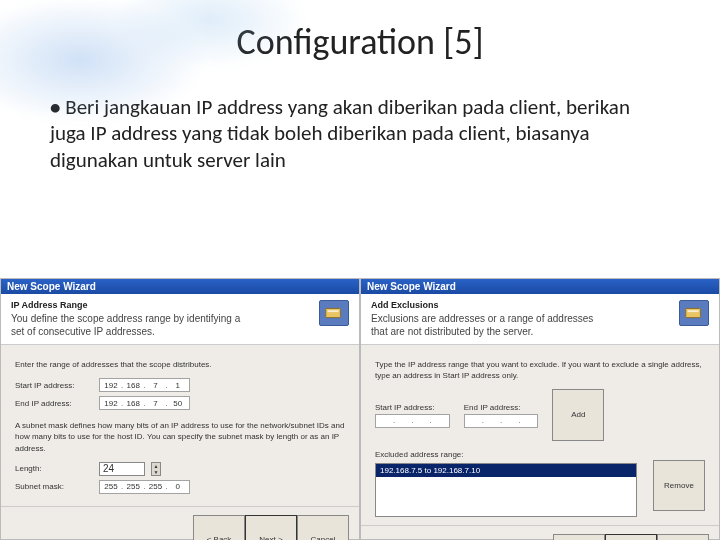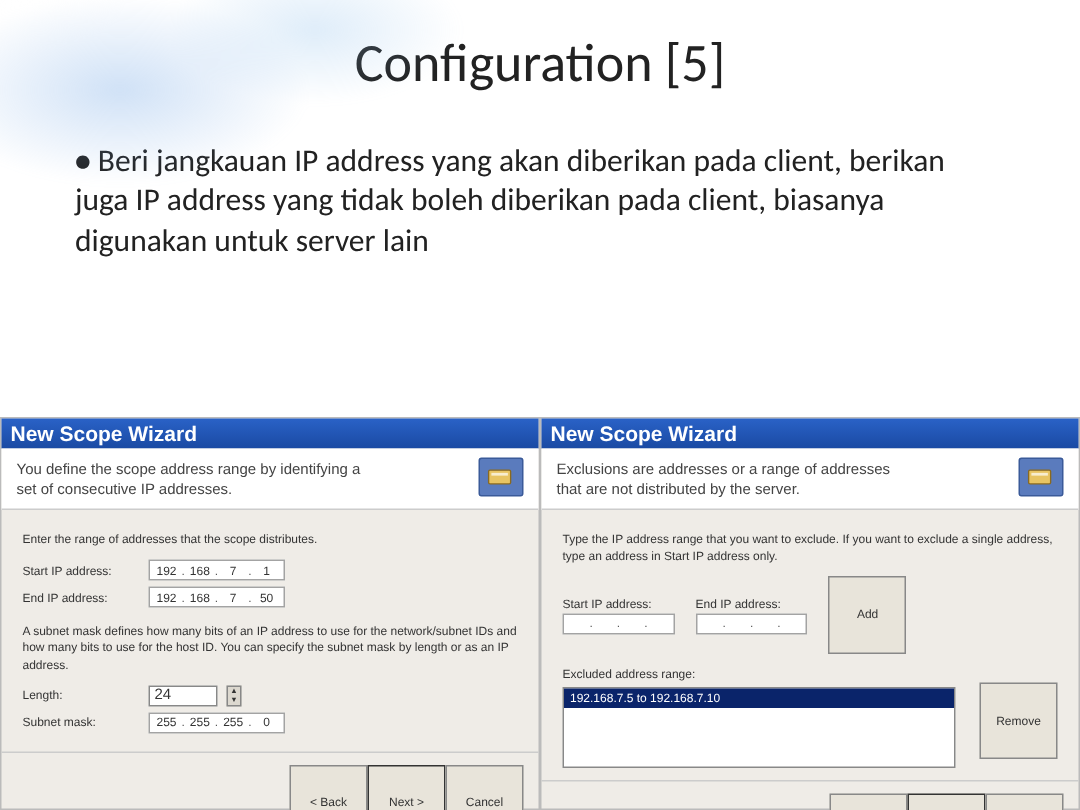--- a/index.html
+++ b/index.html
@@ -46,21 +46,21 @@
     background: #efece7;
     border: 1px solid #bbb;
     font-size: 8px;
     color: #333;
     display: flex; flex-direction: column;
     font-family: Tahoma, sans-serif;
   }
   .dlg + .dlg { margin-left: 0; }
   .titlebar {
     background: linear-gradient(#2a62c7, #1a4aa3);
-    color: #fff; font-size: 14px; font-weight: bold;
+    color: #fff; font-size: 10px; font-weight: bold;
     padding: 2px 6px;
   }
   .header {
     background: #fff;
     border-bottom: 1px solid #ccc;
     padding: 6px 10px 6px 10px;
     display: flex; align-items: flex-start; gap: 8px;
   }
   .header .htxt { flex: 1; }
   .header .htxt .h1 { font-weight: bold; font-size: 9px; color: #222; }
@@ -134,20 +134,21 @@
 <div class="slide-body">
   <div class="bullet">Beri jangkauan IP address yang akan diberikan pada client, berikan juga IP address yang tidak boleh diberikan pada client, biasanya digunakan untuk server lain</div>
 </div>
 
 <div class="dialogs">
 
   <div class="dlg">
     <div class="titlebar">New Scope Wizard</div>
     <div class="header">
       <div class="htxt">
+        <div class="h1">IP Address Range</div>
         <div class="h2">You define the scope address range by identifying a set of consecutive IP addresses.</div>
       </div>
       <div class="hicon">
         <svg viewBox="0 0 24 18">
             <rect x="3" y="4" width="16" height="10" rx="1" fill="#e8c463" stroke="#8a6a20"></rect>
             <rect x="5" y="6" width="12" height="2" fill="#fff" opacity="0.7"></rect>
           </svg>
       </div>
     </div>
     <div class="content">
@@ -205,20 +206,21 @@
       <div class="btn">&lt; Back</div>
       <div class="btn" style="border:1px solid #333;">Next &gt;</div>
       <div class="btn">Cancel</div>
     </div>
   </div>
 
   <div class="dlg">
     <div class="titlebar">New Scope Wizard</div>
     <div class="header">
       <div class="htxt">
+        <div class="h1">Add Exclusions</div>
         <div class="h2">Exclusions are addresses or a range of addresses that are not distributed by the server.</div>
       </div>
       <div class="hicon">
         <svg viewBox="0 0 24 18">
             <rect x="3" y="4" width="16" height="10" rx="1" fill="#e8c463" stroke="#8a6a20"></rect>
             <rect x="5" y="6" width="12" height="2" fill="#fff" opacity="0.7"></rect>
           </svg>
       </div>
     </div>
     <div class="content">

